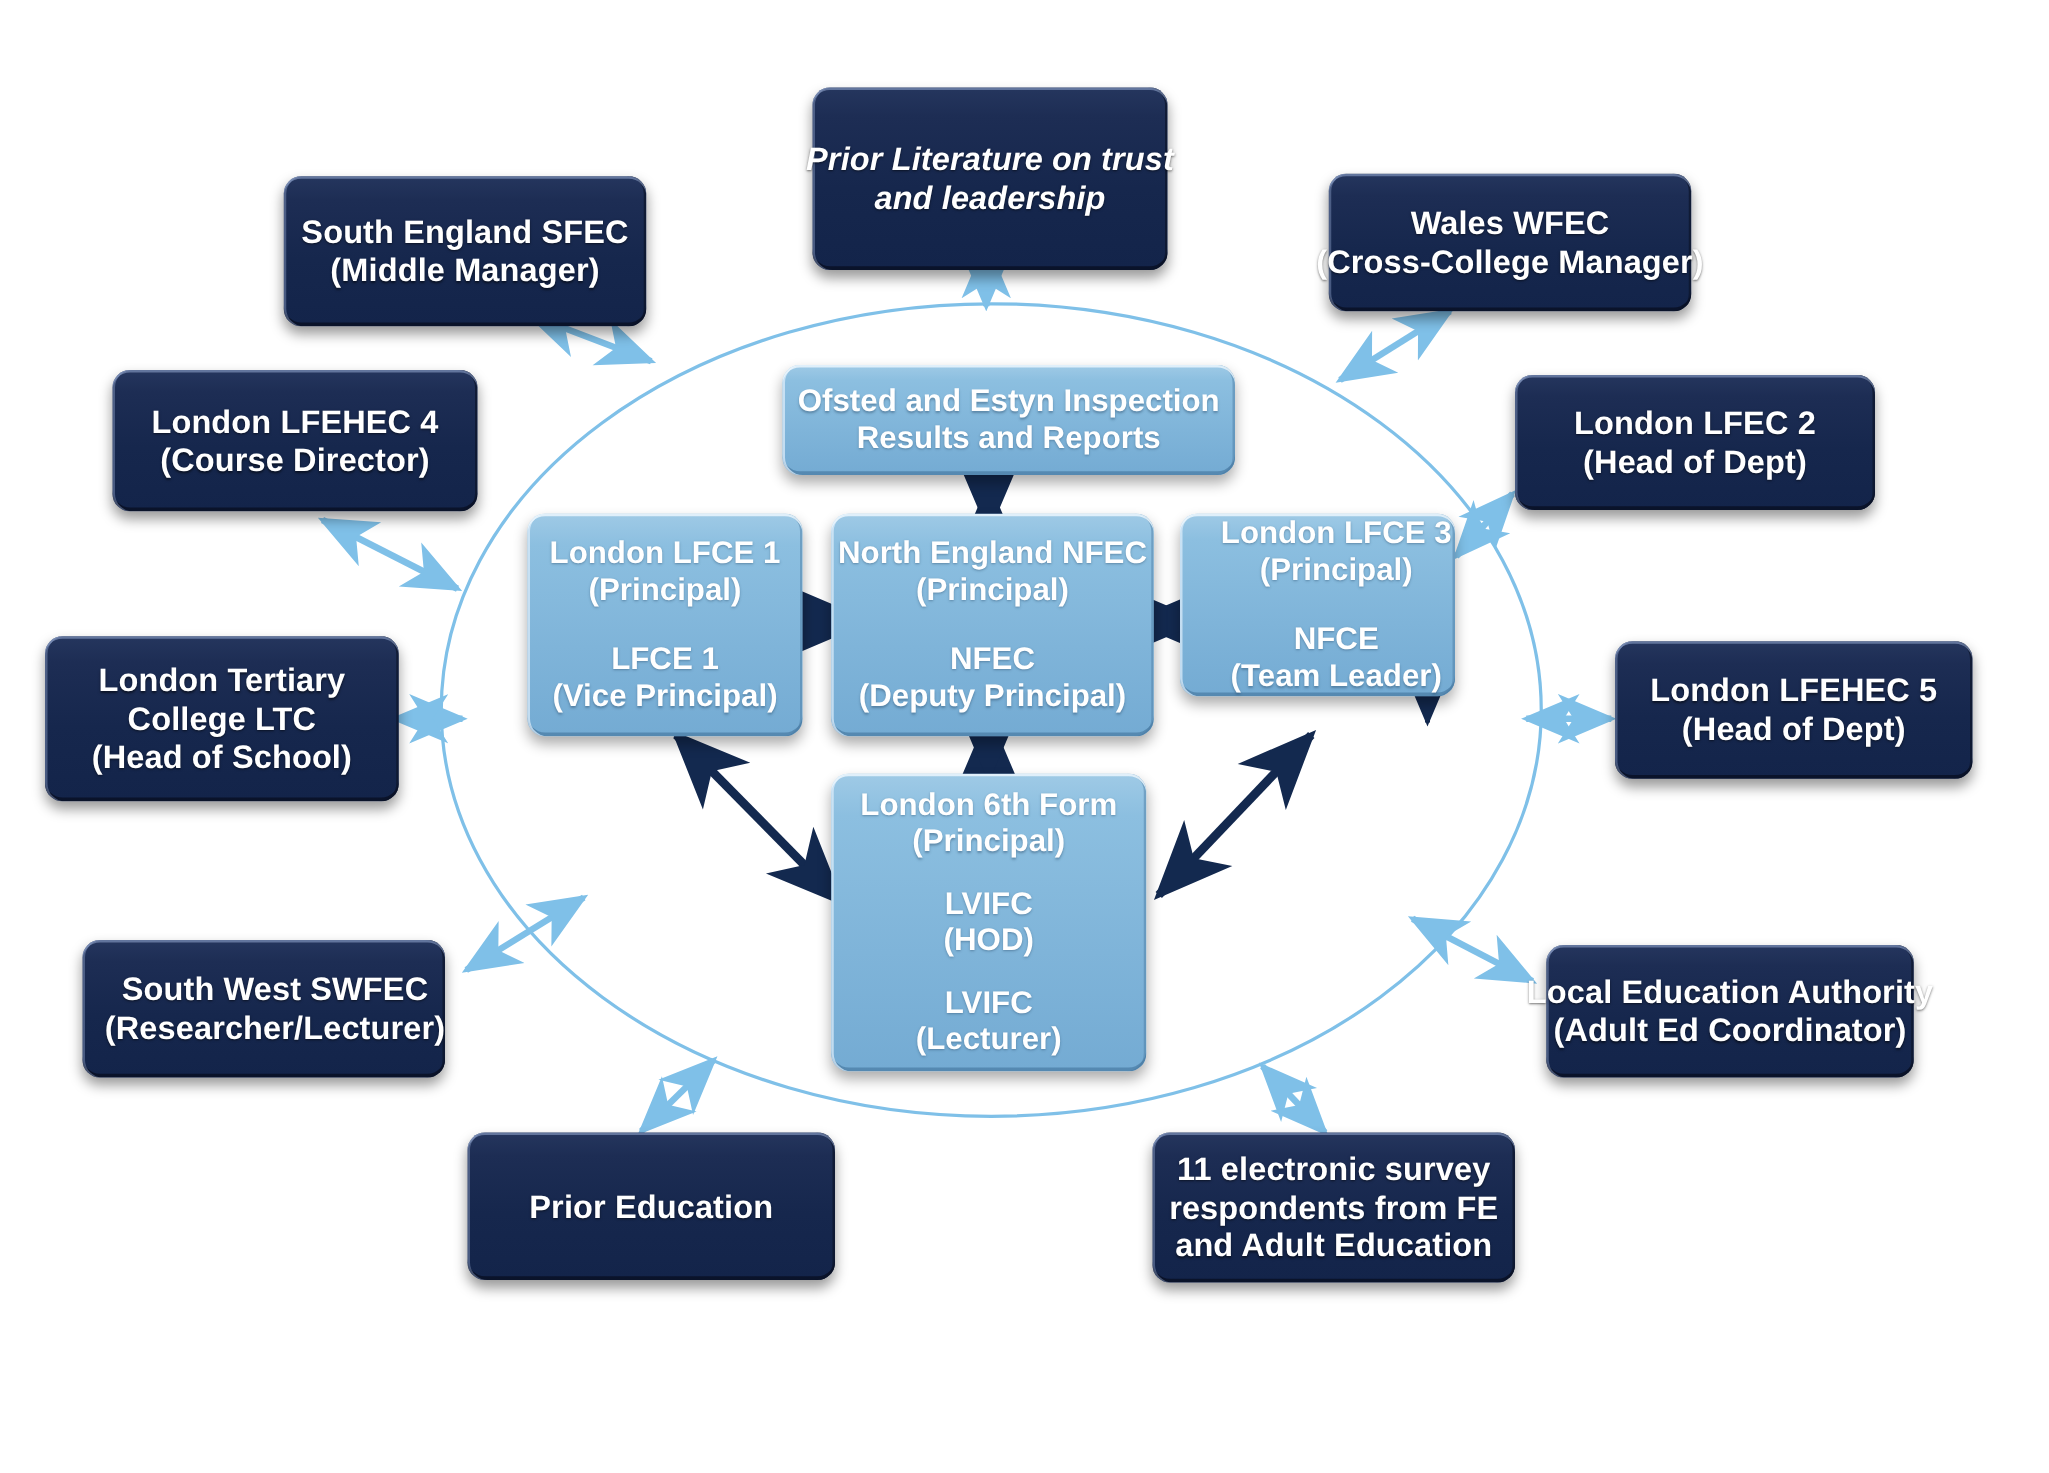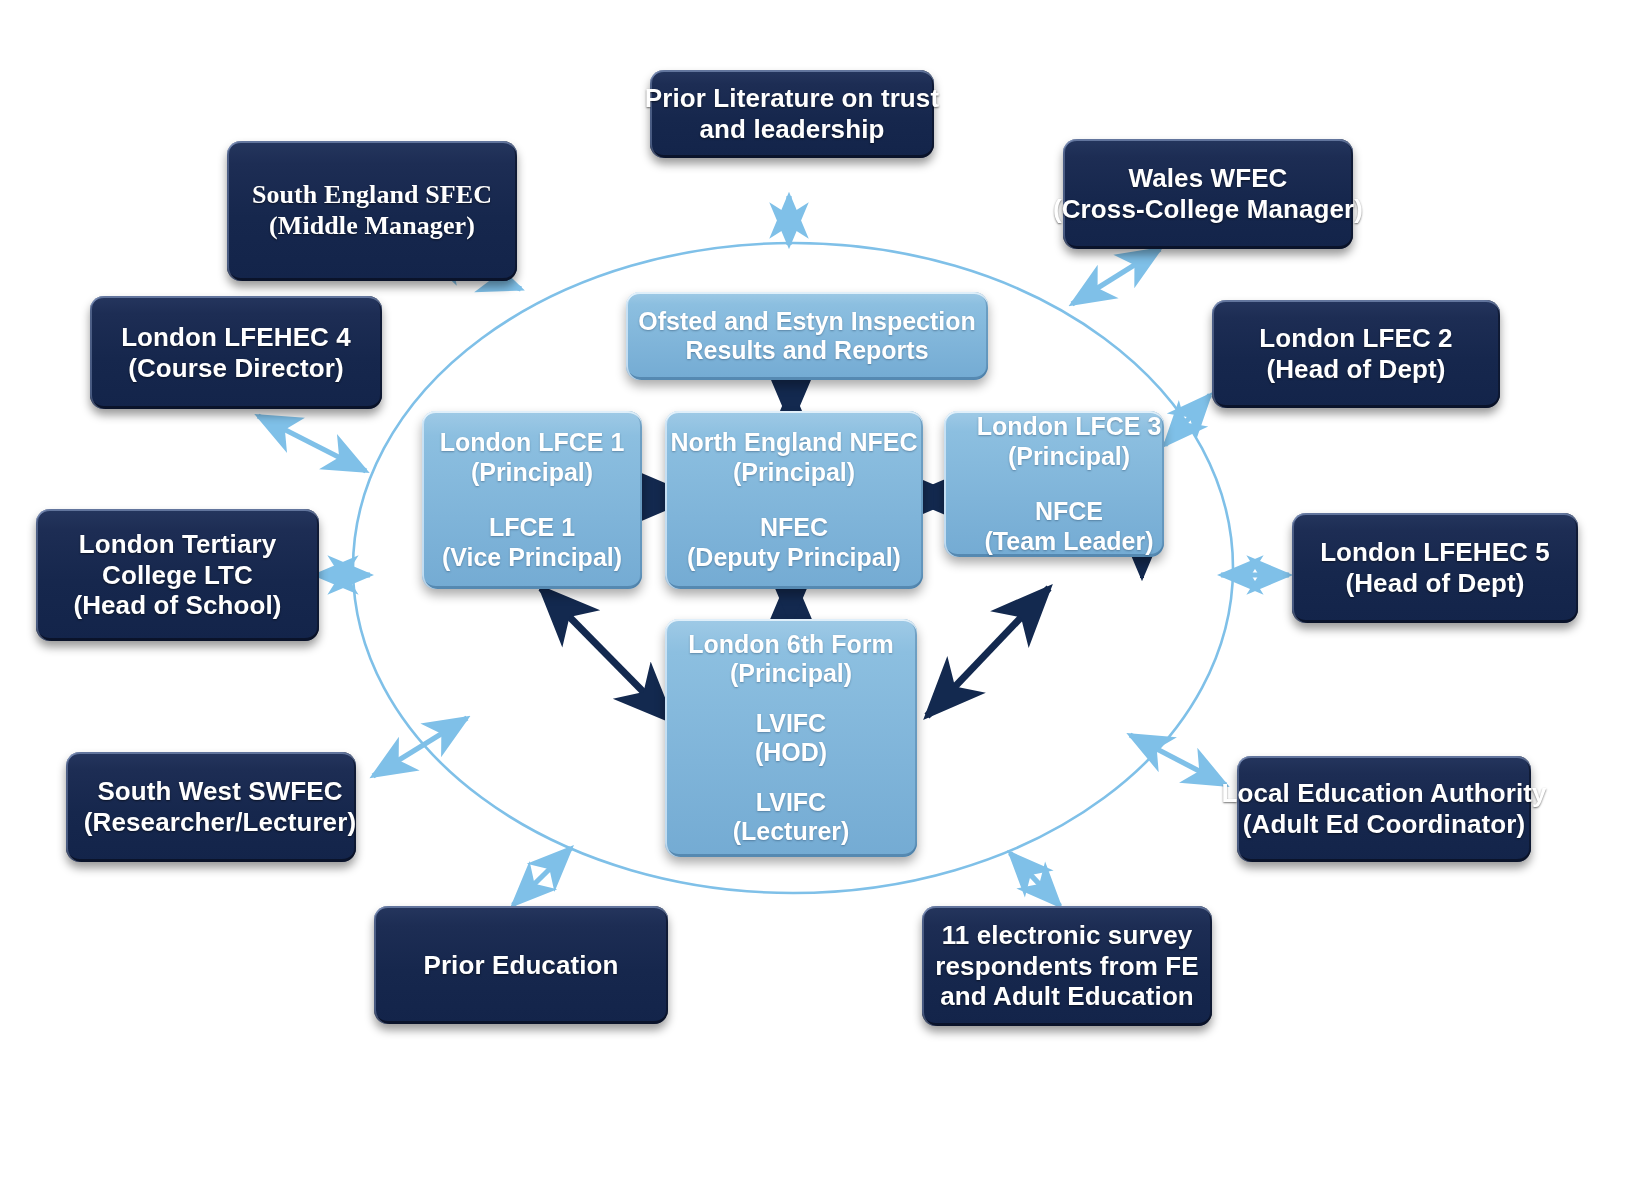--- a/index.html
+++ b/index.html
@@ -151,26 +151,26 @@
     <span class="ln">London 6th Form</span>
     <span class="ln">(Principal)</span>
     <span class="gap-sm"></span>
     <span class="ln">LVIFC</span>
     <span class="ln">(HOD)</span>
     <span class="gap-sm"></span>
     <span class="ln">LVIFC</span>
     <span class="ln">(Lecturer)</span>
   </div>
 
-  <div class="node dark" style="left:650px;top:70px;width:284px;height:88px;">
+  <div class="node dark" style="left:650px;top:70px;width:284px;height:146px;font-style:italic;">
     <span class="ln">Prior Literature on trust</span>
     <span class="ln">and leadership</span>
   </div>
 
-  <div class="node dark" style="left:227px;top:141px;width:290px;height:140px;font-family:Liberation Serif, serif;">
+  <div class="node dark" style="left:227px;top:141px;width:290px;height:120px;">
     <span class="ln">South England SFEC</span>
     <span class="ln">(Middle Manager)</span>
   </div>
 
   <div class="node dark" style="left:90px;top:296px;width:292px;height:113px;">
     <span class="ln">London LFEHEC 4</span>
     <span class="ln">(Course Director)</span>
   </div>
 
   <div class="node dark" style="left:36px;top:509px;width:283px;height:132px;">

